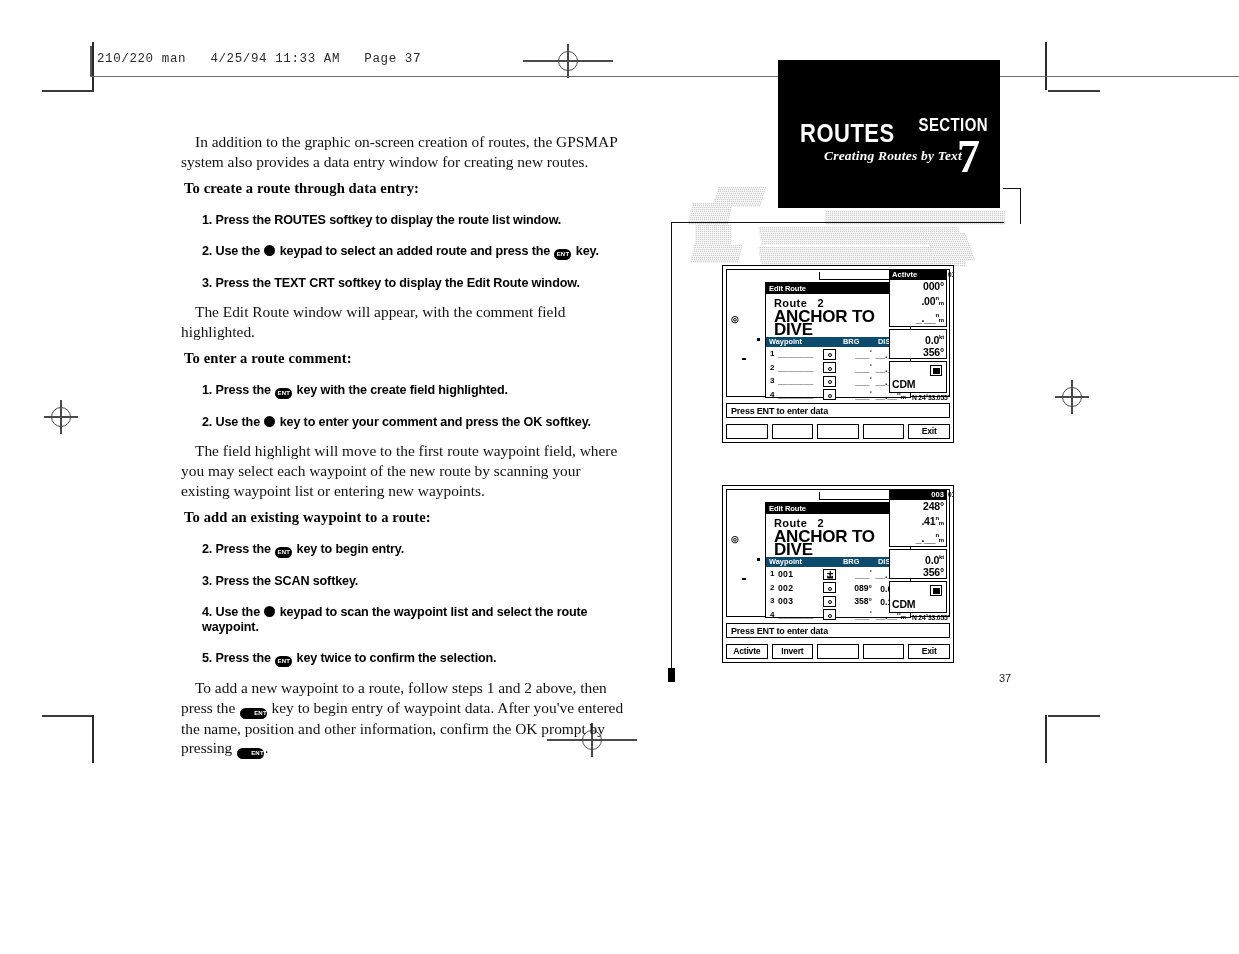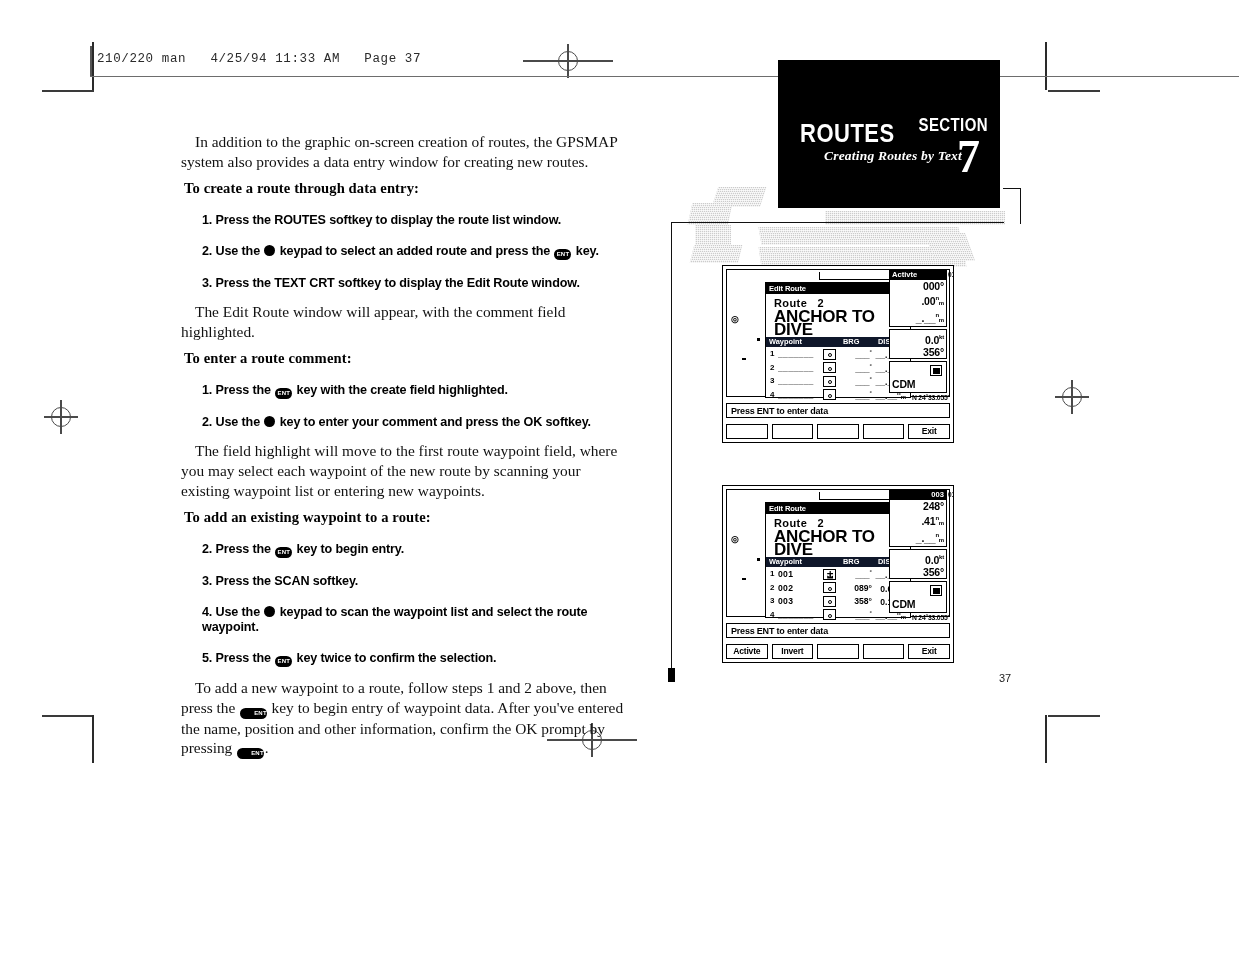--- a/index.html
+++ b/index.html
@@ -156,21 +156,21 @@
   }
   .dlg .rline {
     font-size:11px; font-weight:bold; padding:3px 0 0 8px;
     letter-spacing:0.4px; line-height:13px;
   }
   .dlg .cline {
     font-size:17px; font-weight:bold; padding:0 0 1px 8px;
     letter-spacing:-0.2px; line-height:13px;
   }
   .dlg .cols {
-    height:10px; background:#0f172a; color:#fff;
+    height:10px; background:#0c4a6e; color:#fff;
     font-size:7.4px; font-weight:bold; line-height:10px;
     position:relative;
   }
   .dlg .cols span { position:absolute; top:0; }
   .c-wpt { left:3px; }
   .c-brg { left:77px; }
   .c-dis { left:112px; }
 
   .wrow {
     position:relative; height:13.6px; font-size:8.6px;

